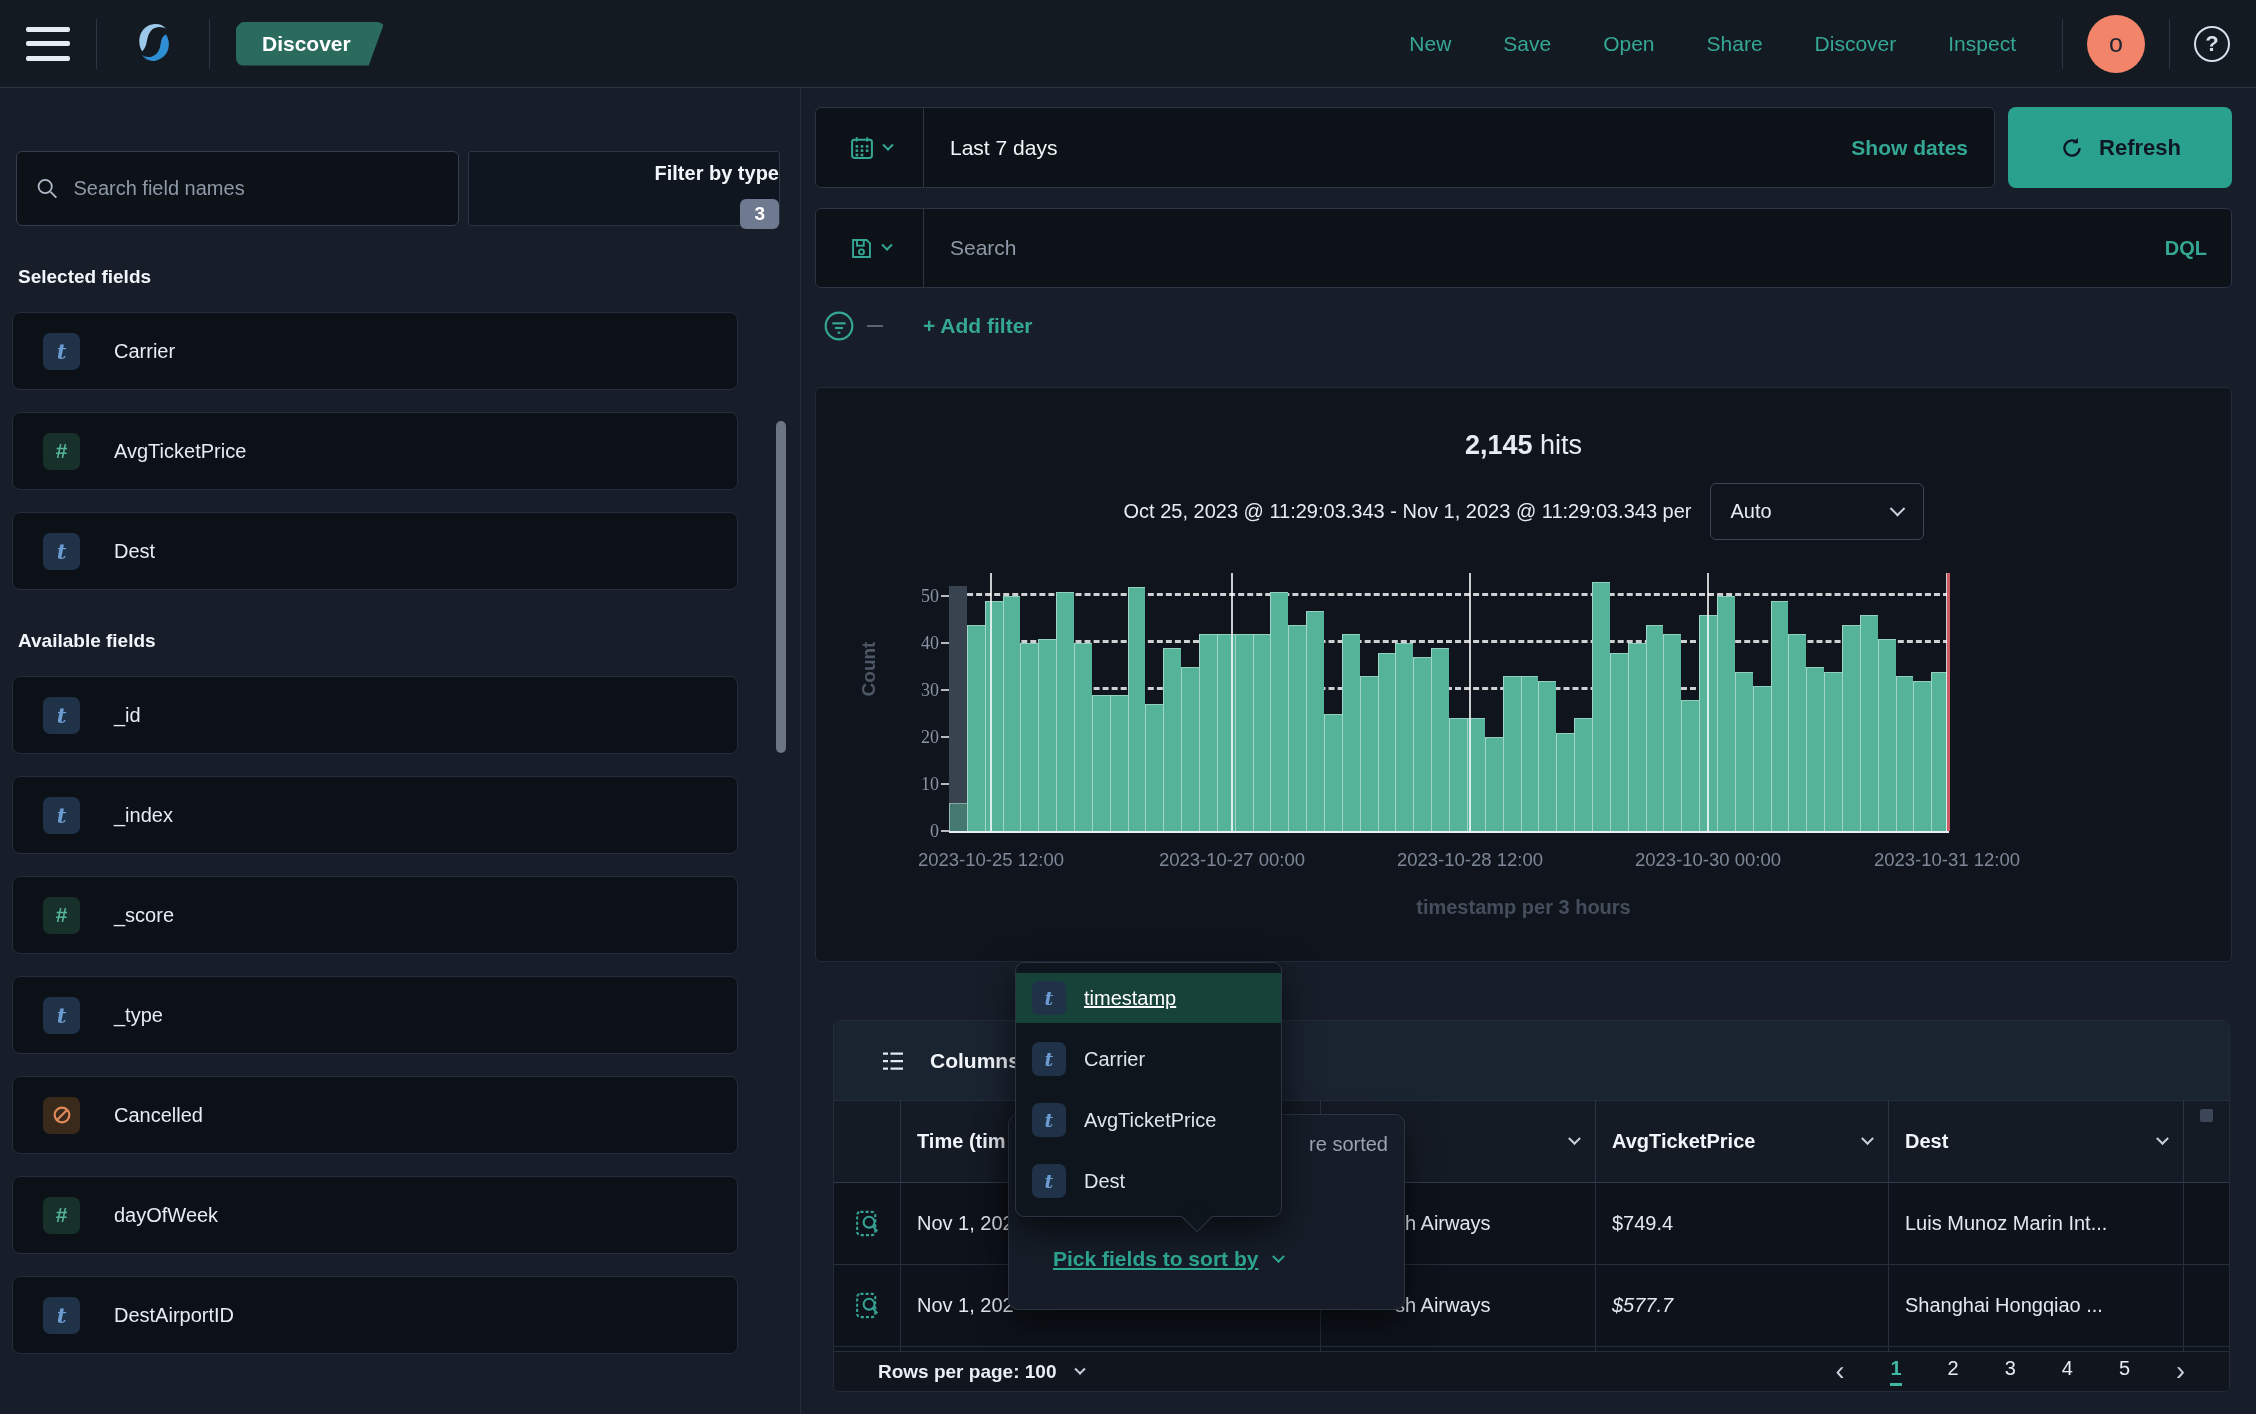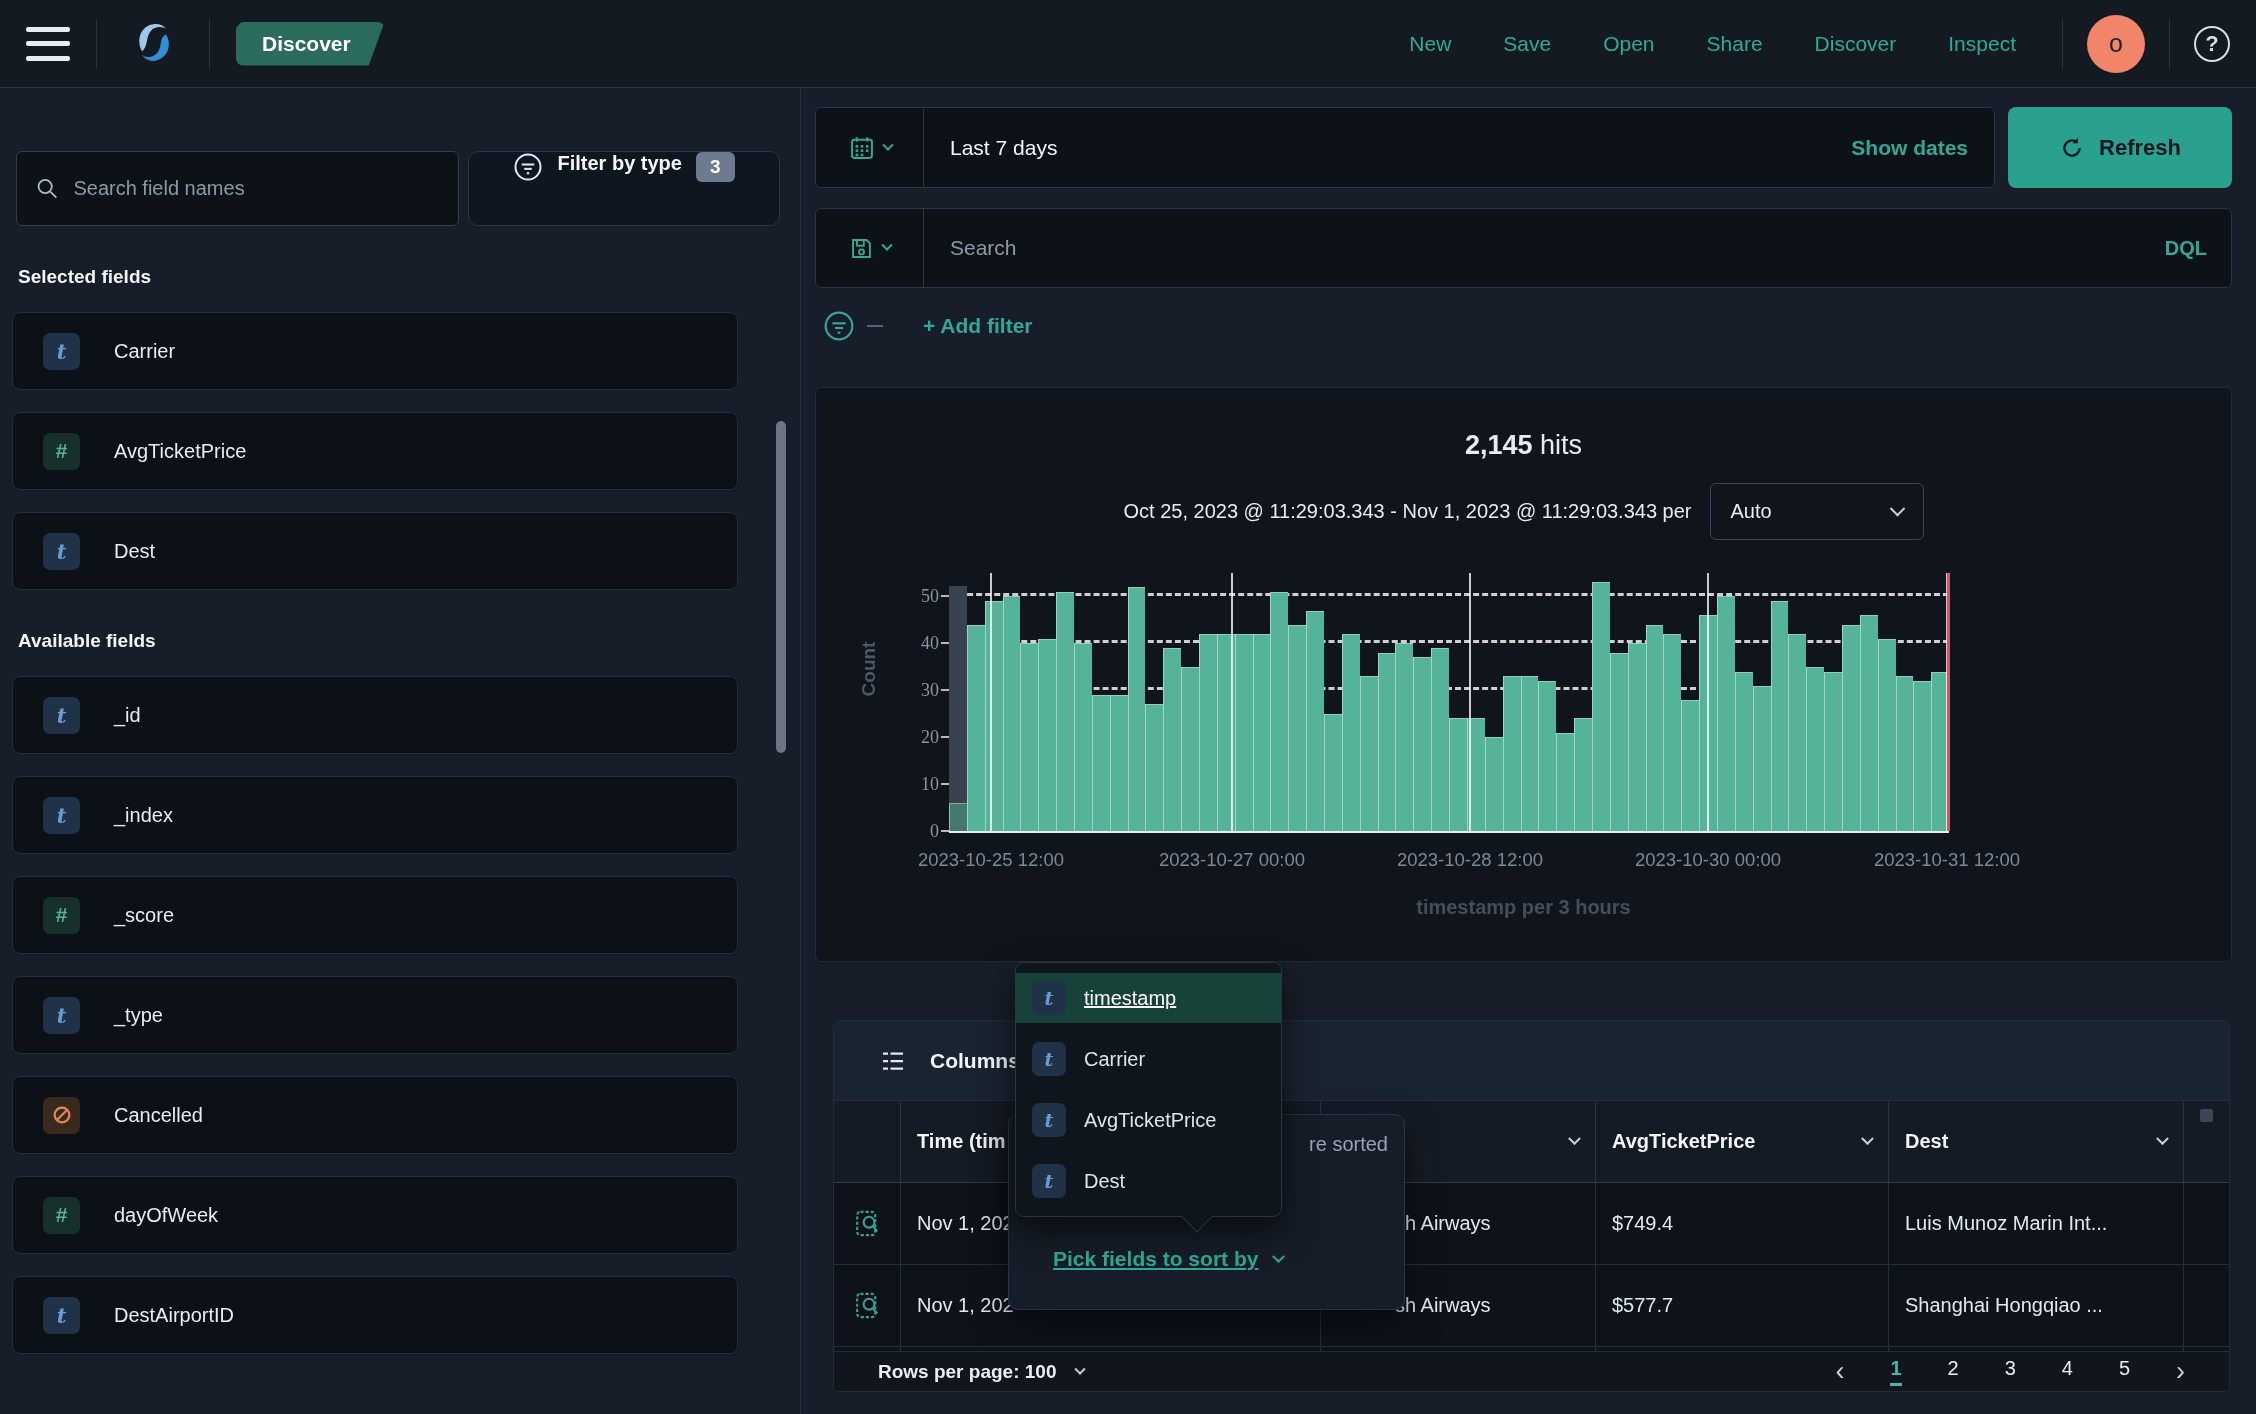--- a/index.html
+++ b/index.html
@@ -24,21 +24,21 @@
   .main { flex:1; padding:19px 24px 0 14px; position:relative; }
 
   
   .index-select { width:760px; height:76px; background:#10151E; border:1px solid #2B3544; border-radius:6px; display:flex; align-items:center; padding:0 26px; cursor:pointer; margin-left:4px; }
   .index-select .label { font-size:21px; color:#E6ECF3; flex:1; white-space:nowrap; overflow:hidden; }
   .chev { display:inline-block; width:11px; height:11px; border-right:2.5px solid currentColor; border-bottom:2.5px solid currentColor; transform:rotate(45deg) translate(-2px,-2px); }
   .sb-row { display:flex; gap:9px; margin-top:39px; margin-left:4px; }
   .sb-search { width:443px; height:75px; background:#0D1218; border:1px solid #333E4E; border-radius:6px; display:flex; align-items:center; padding:0 18px; gap:14px; }
   .sb-search input { background:transparent; border:none; outline:none; color:#E6ECF3; font-size:20px; width:100%; font-family:inherit; }
   .sb-search input::placeholder { color:#8E99A8; }
-  .filter-type-btn { width:312px; height:75px; background:#10161F; border:1px solid #2B3544; border-radius:10px; display:flex; align-items:flex-start; justify-content:center; gap:14px; cursor:pointer; }
+  .filter-type-btn { width:312px; height:75px; background:#10161F; border:1px solid #2B3544; border-radius:3px; display:flex; align-items:flex-end; justify-content:center; gap:14px; cursor:pointer;flex-direction:column; }
   .filter-type-btn .txt { font-size:20px; font-weight:700; color:#F2F5F9; }
   .count-badge { background:#6E7A8F; color:#FFF; font-size:19px; font-weight:700; border-radius:6px; padding:4px 14px; }
   .section-label { font-size:19px; font-weight:700; color:#F2F5F9; margin:40px 0 24px 6px; }
   .field-list { display:flex; flex-direction:column; gap:22px; }
   .field-item { width:726px; height:78px; background:#0C1117; border:1px solid #232D3B; border-radius:8px; display:flex; align-items:center; padding:0 30px; gap:34px; cursor:pointer; }
   .ficon { width:37px; height:37px; border-radius:7px; display:flex; align-items:center; justify-content:center; font-size:21px; font-weight:700; flex:none; }
   .ficon.ft-t { background:#1F3247; color:#6C9BD1; font-family:"DejaVu Serif", serif; font-style:italic; }
   .ficon.ft-num { background:#173029; color:#54B399; }
   .ficon.ft-bool { background:#3A2A1C; color:#E08A5B; }
   .fname { font-size:20px; color:#E6ECF3; }
@@ -562,21 +562,21 @@
           <div class="drow">
             <div class="dcell ctrl" style="width: 67px;">
               <svg width="31" height="31" viewBox="0 0 24 24">
                 <rect x="4" y="3" width="14" height="18" rx="2.5" fill="none" stroke="#36A293" stroke-width="1.6" stroke-dasharray="2.4 1.6"></rect>
                 <circle cx="13.2" cy="11" r="4.2" fill="none" stroke="#36A293" stroke-width="1.6"></circle>
                 <line x1="16.2" y1="14.4" x2="19.6" y2="18" stroke="#36A293" stroke-width="1.6"></line>
               </svg>
             </div>
             <div class="dcell" style="width: 420px;">Nov 1, 202</div>
             <div class="dcell" style="width: 275px; padding-left: 74px;">sh Airways</div>
-            <div class="dcell" style="width: 293px;">$577.7</div>
+            <div class="dcell" style="width: 293px; font-style: italic;">$577.7</div>
             <div class="dcell" style="width: 295px;">Shanghai Hongqiao ...</div>
             <div class="dcell" style="width: 46px; flex: 1 1 0%; border-right: none;"></div>
           </div>
           <div class="drow">
             <div class="dcell ctrl" style="width: 67px;"></div>
             <div class="dcell" style="width: 420px;"></div>
             <div class="dcell" style="width: 275px; padding-left: 74px;"></div>
             <div class="dcell" style="width: 293px;"></div>
             <div class="dcell" style="width: 295px;"></div>
             <div class="dcell" style="width: 46px; flex: 1 1 0%; border-right: none;"></div>

